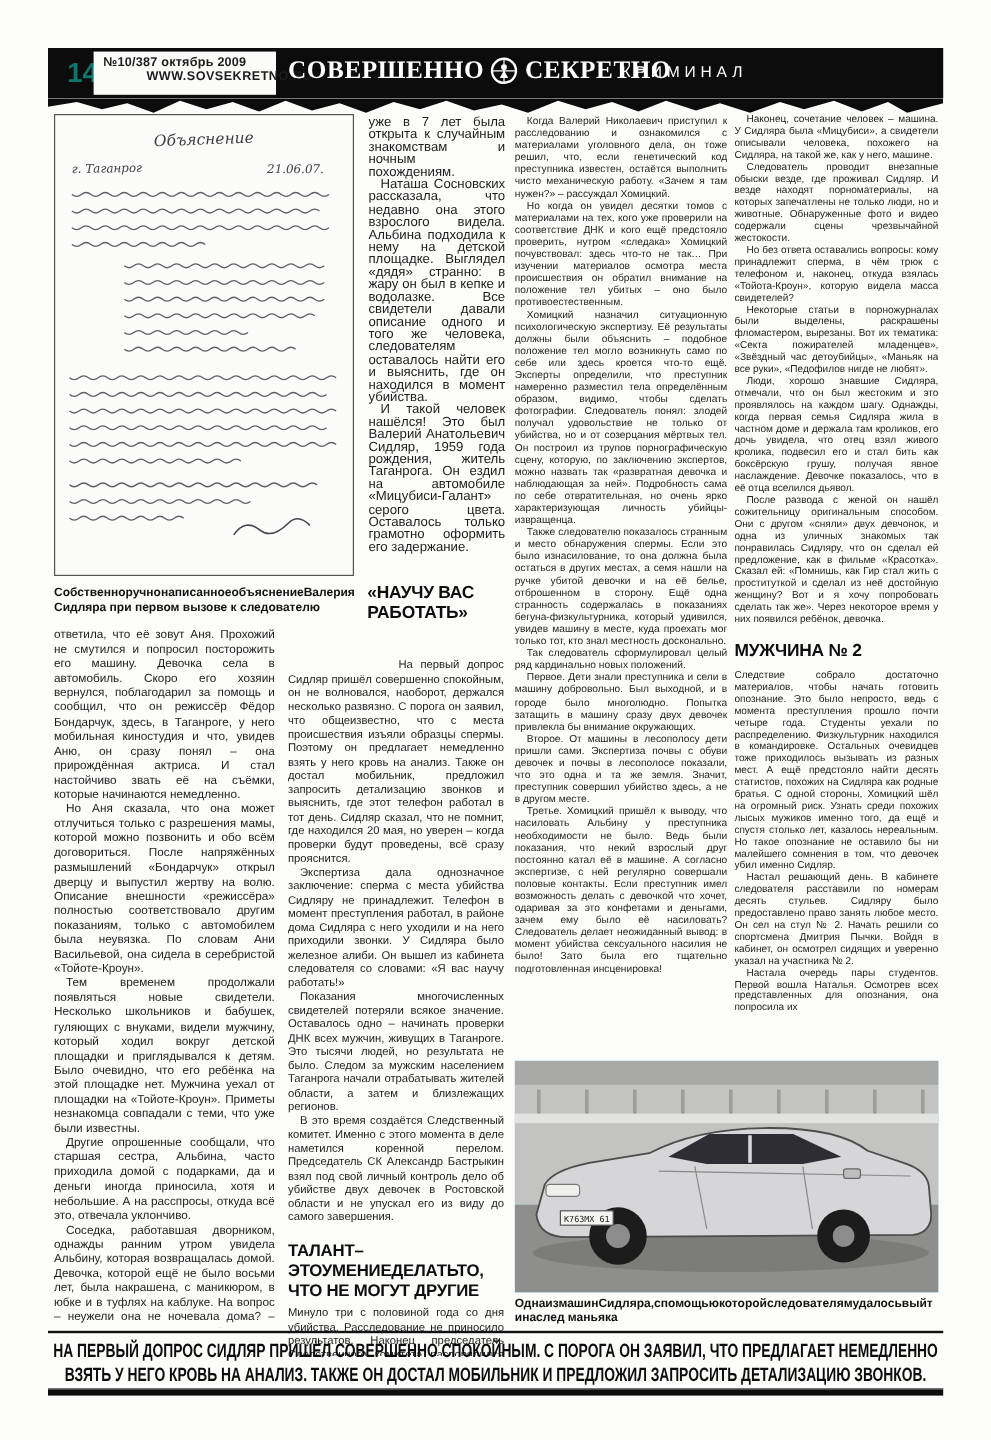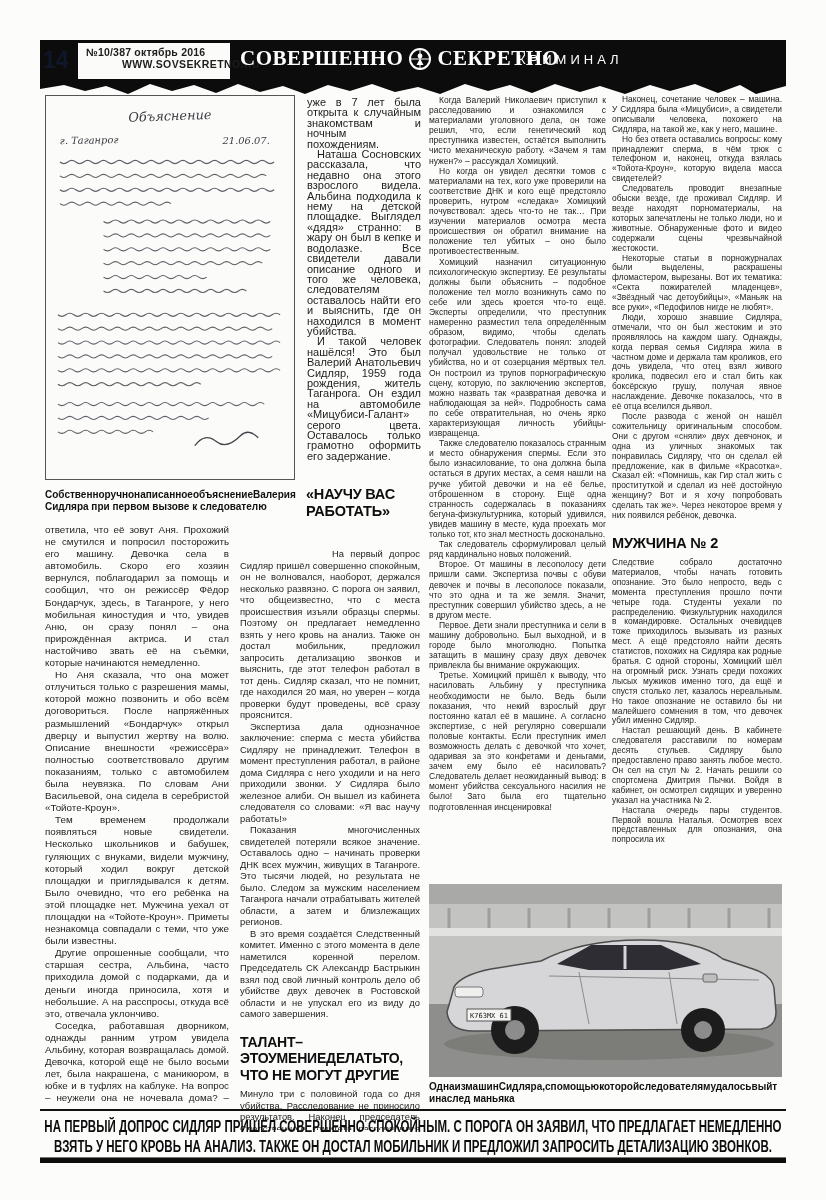--- a/index.html
+++ b/index.html
@@ -3,21 +3,21 @@
 <meta charset="utf-8">
 <style>
   html,body{margin:0;padding:0;background:#e9e9e7;}
   .page{position:relative;width:826px;height:1200px;background:#fcfcfb;margin:0 auto;
         font-family:"Liberation Sans",sans-serif;color:#1d1d1d;overflow:hidden;}
 
   
   .header{position:absolute;left:40px;top:40px;width:746px;height:58px;}
   .header-bar{position:absolute;left:0;top:0;width:746px;height:42px;background:#0c0c0c;}
   .tear{position:absolute;left:0;top:42px;width:746px;height:14px;display:block;}
-  .pageno{position:absolute;left:3px;top:7px;color:#0f172a;font-size:23px;font-weight:bold;}
+  .pageno{position:absolute;left:16px;top:7px;color:#0f766e;font-size:23px;font-weight:bold;}
   .issuebox{position:absolute;left:38px;top:3px;width:152px;height:36px;background:#fbfbfa;
             padding:3px 8px 0 8px;box-sizing:border-box;}
   .issuebox .l1{font-size:10.5px;font-weight:bold;letter-spacing:0.2px;}
   .issuebox .l2{font-size:10.5px;font-weight:bold;letter-spacing:0.4px;margin-left:36px;}
   .masthead{position:absolute;left:200px;top:6px;width:270px;display:flex;align-items:center;gap:5px;
             color:#fff;font-family:"Liberation Serif",serif;font-weight:bold;font-size:21px;
             letter-spacing:0.5px;white-space:nowrap;}
   .globe{flex:0 0 auto;}
   .section-name{position:absolute;left:478px;top:12px;color:#fff;font-size:13px;font-weight:normal;
                 letter-spacing:4px;}
@@ -65,21 +65,21 @@
 
 <div class="page">
 
   <div class="header">
     <div class="header-bar"></div>
     <svg class="tear" viewBox="0 0 746 14" preserveAspectRatio="none">
       <polygon fill="#0c0c0c" points="0,0 746,0 746,4 716,12 700,3 678,11 655,2 630,9 610,3 585,12 560,4 540,10 515,2 492,11 470,3 448,9 425,2 400,12 378,5 355,10 332,2 310,9 288,3 265,12 243,4 220,10 198,2 176,11 154,3 132,9 110,2 88,12 66,4 45,9 24,3 0,7"></polygon>
     </svg>
     <div class="pageno">14</div>
     <div class="issuebox">
-      <div class="l1">№10/387  октябрь 2016</div>
+      <div class="l1">№10/387  октябрь 2009</div>
       <div class="l2">WWW.SOVSEKRETNO.RU</div>
     </div>
     <div class="masthead">
       <span>СОВЕРШЕННО</span>
       <svg class="globe" width="24" height="24" viewBox="0 0 24 24">
         <circle cx="12" cy="12" r="10" fill="none" stroke="#fff" stroke-width="2"></circle>
         <line x1="12" y1="2" x2="12" y2="22" stroke="#fff" stroke-width="1"></line>
         <line x1="2" y1="12" x2="22" y2="12" stroke="#fff" stroke-width="1"></line>
         <circle cx="12" cy="9" r="2.4" fill="#fff"></circle>
         <path d="M8.5,18 L12,11.5 L15.5,18 Z" fill="#fff"></path>
@@ -150,30 +150,30 @@
         <p class="para">Минуло три с половиной года со дня убийства. Расследование не приносило результатов. Наконец председатель Следственного комитета распорядился передать расследование одному из опытнейших следователей Главного следственного управления Валерию Хомицкому. Безусловно, это один из лучших следователей Следственного комитета России. Он срочно выехал в Таганрог.</p>
       </div>
   </div>
 
   <div class="col col-3">
       <p class="para">Когда Валерий Николаевич приступил к расследованию и ознакомился с материалами уголовного дела, он тоже решил, что, если генетический код преступника известен, остаётся выполнить чисто механическую работу. «Зачем я там нужен?» – рассуждал Хомицкий.</p>
       <p class="para">Но когда он увидел десятки томов с материалами на тех, кого уже проверили на соответствие ДНК и кого ещё предстояло проверить, нутром «следака» Хомицкий почувствовал: здесь что-то не так… При изучении материалов осмотра места происшествия он обратил внимание на положение тел убитых – оно было противоестественным.</p>
       <p class="para">Хомицкий назначил ситуационную психологическую экспертизу. Её результаты должны были объяснить – подобное положение тел могло возникнуть само по себе или здесь кроется что-то ещё. Эксперты определили, что преступник намеренно разместил тела определённым образом, видимо, чтобы сделать фотографии. Следователь понял: злодей получал удовольствие не только от убийства, но и от созерцания мёртвых тел. Он построил из трупов порнографическую сцену, которую, по заключению экспертов, можно назвать так «развратная девочка и наблюдающая за ней». Подробность сама по себе отвратительная, но очень ярко характеризующая личность убийцы-извращенца.</p>
       <p class="para">Также следователю показалось странным и место обнаружения спермы. Если это было изнасилование, то она должна была остаться в других местах, а семя нашли на ручке убитой девочки и на её белье, отброшенном в сторону. Ещё одна странность содержалась в показаниях бегуна-физкультурника, который удивился, увидев машину в месте, куда проехать мог только тот, кто знал местность досконально.</p>
       <p class="para">Так следователь сформулировал целый ряд кардинально новых положений.</p>
+      <p class="para">Первое. Дети знали преступника и сели в машину добровольно. Был выходной, и в городе было многолюдно. Попытка затащить в машину сразу двух девочек привлекла бы внимание окружающих.</p>
       <p class="para">Второе. От машины в лесополосу дети пришли сами. Экспертиза почвы с обуви девочек и почвы в лесополосе показали, что это одна и та же земля. Значит, преступник совершил убийство здесь, а не в другом месте.</p>
-      <p class="para">Первое. Дети знали преступника и сели в машину добровольно. Был выходной, и в городе было многолюдно. Попытка затащить в машину сразу двух девочек привлекла бы внимание окружающих.</p>
       <p class="para">Третье. Хомицкий пришёл к выводу, что насиловать Альбину у преступника необходимости не было. Ведь были показания, что некий взрослый друг постоянно катал её в машине. А согласно экспертизе, с ней регулярно совершали половые контакты. Если преступник имел возможность делать с девочкой что хочет, одаривая за это конфетами и деньгами, зачем ему было её насиловать? Следователь делает неожиданный вывод: в момент убийства сексуального насилия не было! Зато была его тщательно подготовленная инсценировка!</p>
     </div>
 
   <div class="col col-4">
     <div>
         <p class="para">Наконец, сочетание человек – машина. У Сидляра была «Мицубиси», а свидетели описывали человека, похожего на Сидляра, на такой же, как у него, машине.</p>
+        <p class="para">Следователь проводит внезапные обыски везде, где проживал Сидляр. И везде находят порноматериалы, на которых запечатлены не только люди, но и животные. Обнаруженные фото и видео содержали сцены чрезвычайной жестокости.</p>
         <p class="para">Но без ответа оставались вопросы: кому принадлежит сперма, в чём трюк с телефоном и, наконец, откуда взялась «Тойота-Кроун», которую видела масса свидетелей?</p>
-        <p class="para">Следователь проводит внезапные обыски везде, где проживал Сидляр. И везде находят порноматериалы, на которых запечатлены не только люди, но и животные. Обнаруженные фото и видео содержали сцены чрезвычайной жестокости.</p>
         <p class="para">Некоторые статьи в порножурналах были выделены, раскрашены фломастером, вырезаны. Вот их тематика: «Секта пожирателей младенцев», «Звёздный час детоубийцы», «Маньяк на все руки», «Педофилов нигде не любят».</p>
         <p class="para">Люди, хорошо знавшие Сидляра, отмечали, что он был жестоким и это проявлялось на каждом шагу. Однажды, когда первая семья Сидляра жила в частном доме и держала там кроликов, его дочь увидела, что отец взял живого кролика, подвесил его и стал бить как боксёрскую грушу, получая явное наслаждение. Девочке показалось, что в её отца вселился дьявол.</p>
         <p class="para">После развода с женой он нашёл сожительницу оригинальным способом. Они с другом «сняли» двух девчонок, и одна из уличных знакомых так понравилась Сидляру, что он сделал ей предложение, как в фильме «Красотка». Сказал ей: «Помнишь, как Гир стал жить с проституткой и сделал из неё достойную женщину? Вот и я хочу попробовать сделать так же». Через некоторое время у них появился ребёнок, девочка.</p>
       </div>
     <div class="hd hd3">МУЖЧИНА № 2</div>
     <div class="flow-start">
         <p class="para">Следствие собрало достаточно материалов, чтобы начать готовить опознание. Это было непросто, ведь с момента преступления прошло почти четыре года. Студенты уехали по распределению. Физкультурник находился в командировке. Остальных очевидцев тоже приходилось вызывать из разных мест. А ещё предстояло найти десять статистов, похожих на Сидляра как родные братья. С одной стороны, Хомицкий шёл на огромный риск. Узнать среди похожих лысых мужиков именно того, да ещё и спустя столько лет, казалось нереальным. Но такое опознание не оставило бы ни малейшего сомнения в том, что девочек убил именно Сидляр.</p>
         <p class="para">Настал решающий день. В кабинете следователя расставили по номерам десять стульев. Сидляру было предоставлено право занять любое место. Он сел на стул № 2. Начать решили со спортсмена Дмитрия Пычки. Войдя в кабинет, он осмотрел сидящих и уверенно указал на участника № 2.</p>
         <p class="para">Настала очередь пары студентов. Первой вошла Наталья. Осмотрев всех представленных для опознания, она попросила их</p>
       </div>

